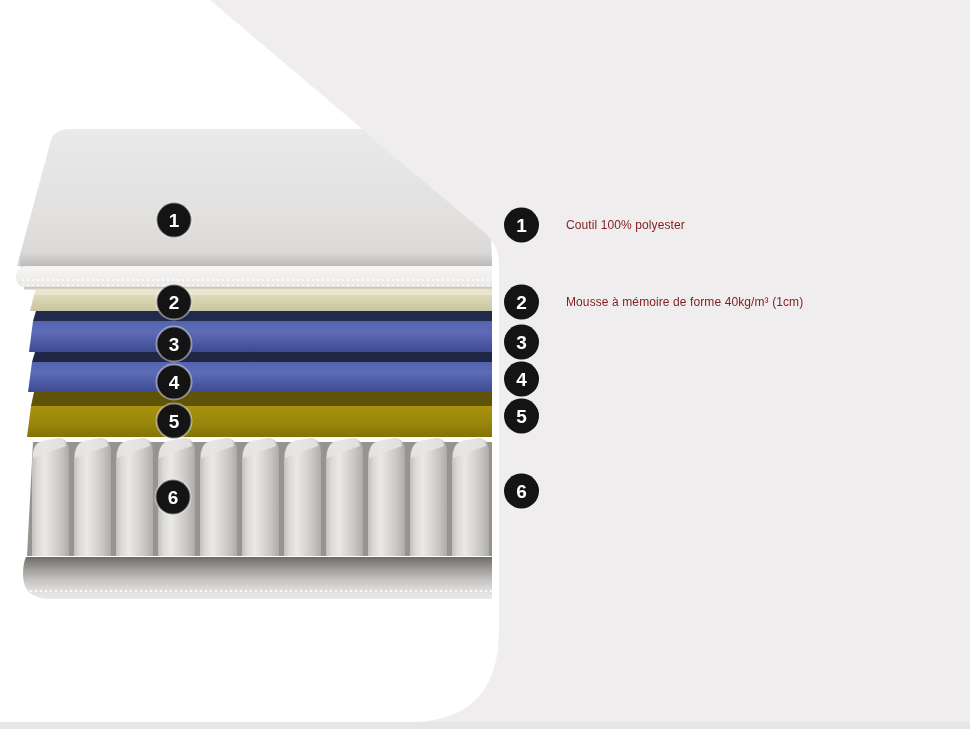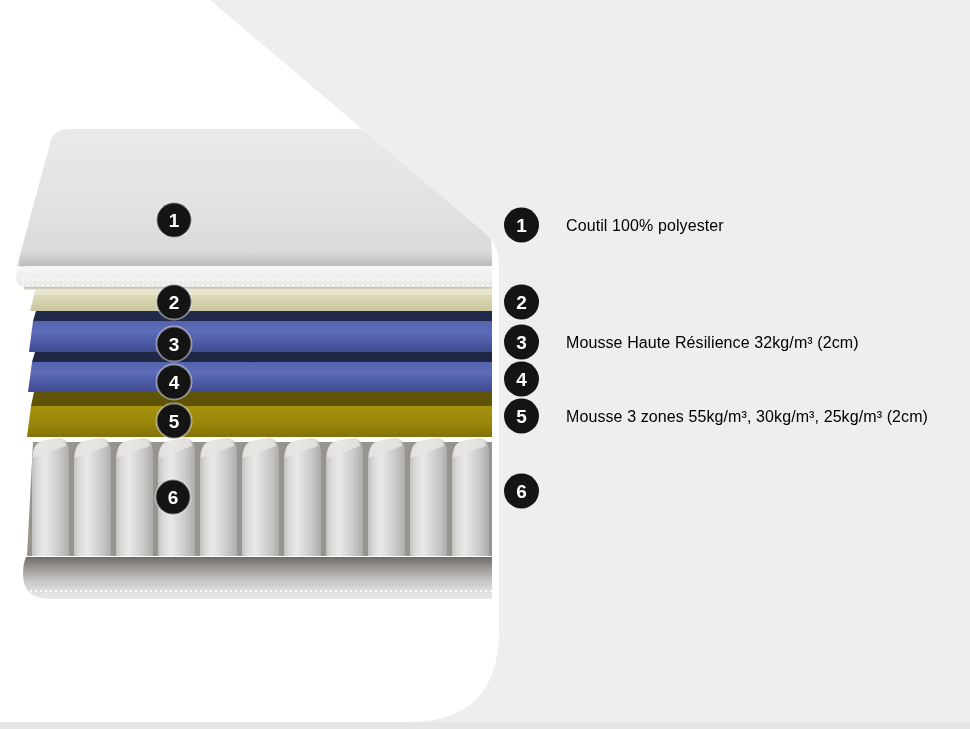--- a/index.html
+++ b/index.html
@@ -25,24 +25,24 @@
     flex:0 0 35px;
     width:35px;height:35px;
     border-radius:50%;
     background:#141414;
     color:#ffffff;
     display:flex;align-items:center;justify-content:center;
     font-size:19px;font-weight:700;
   }
   .lbl{
     width:372px;
-    font-size:16px;
+    font-size:12px;
     line-height:25px;
     font-weight:500;
-    color:#000000;
+    color:#7f1d1d;
     letter-spacing:.1px;
   }
   .bottom-strip{
     position:absolute;left:0;right:0;bottom:0;height:7px;
     background:#e8e5e6;
   }
 </style>
 </head>
 <body>
 
@@ -185,31 +185,30 @@
     </g>
   </svg>
 
   <div class="legend">
     <div class="legend-row" style="top:225px">
       <span class="badge">1</span>
       <span class="lbl">Coutil 100% polyester</span>
     </div>
     <div class="legend-row" style="top:302px">
       <span class="badge">2</span>
+      <span class="lbl">Mousse à mémoire de forme 40kg/m³ (1cm)</span>
     </div>
     <div class="legend-row" style="top:342px">
       <span class="badge">3</span>
-      <span class="lbl">Mousse Haute Résilience 32kg/m³ (2cm)</span>
     </div>
     <div class="legend-row" style="top:379px">
       <span class="badge">4</span>
     </div>
     <div class="legend-row" style="top:416px">
       <span class="badge">5</span>
-      <span class="lbl">Mousse 3 zones 55kg/m³, 30kg/m³, 25kg/m³ (2cm)</span>
     </div>
     <div class="legend-row" style="top:491px">
       <span class="badge">6</span>
     </div>
   </div>
 
   <div class="bottom-strip"></div>
 </div>
 
 </body></html>

